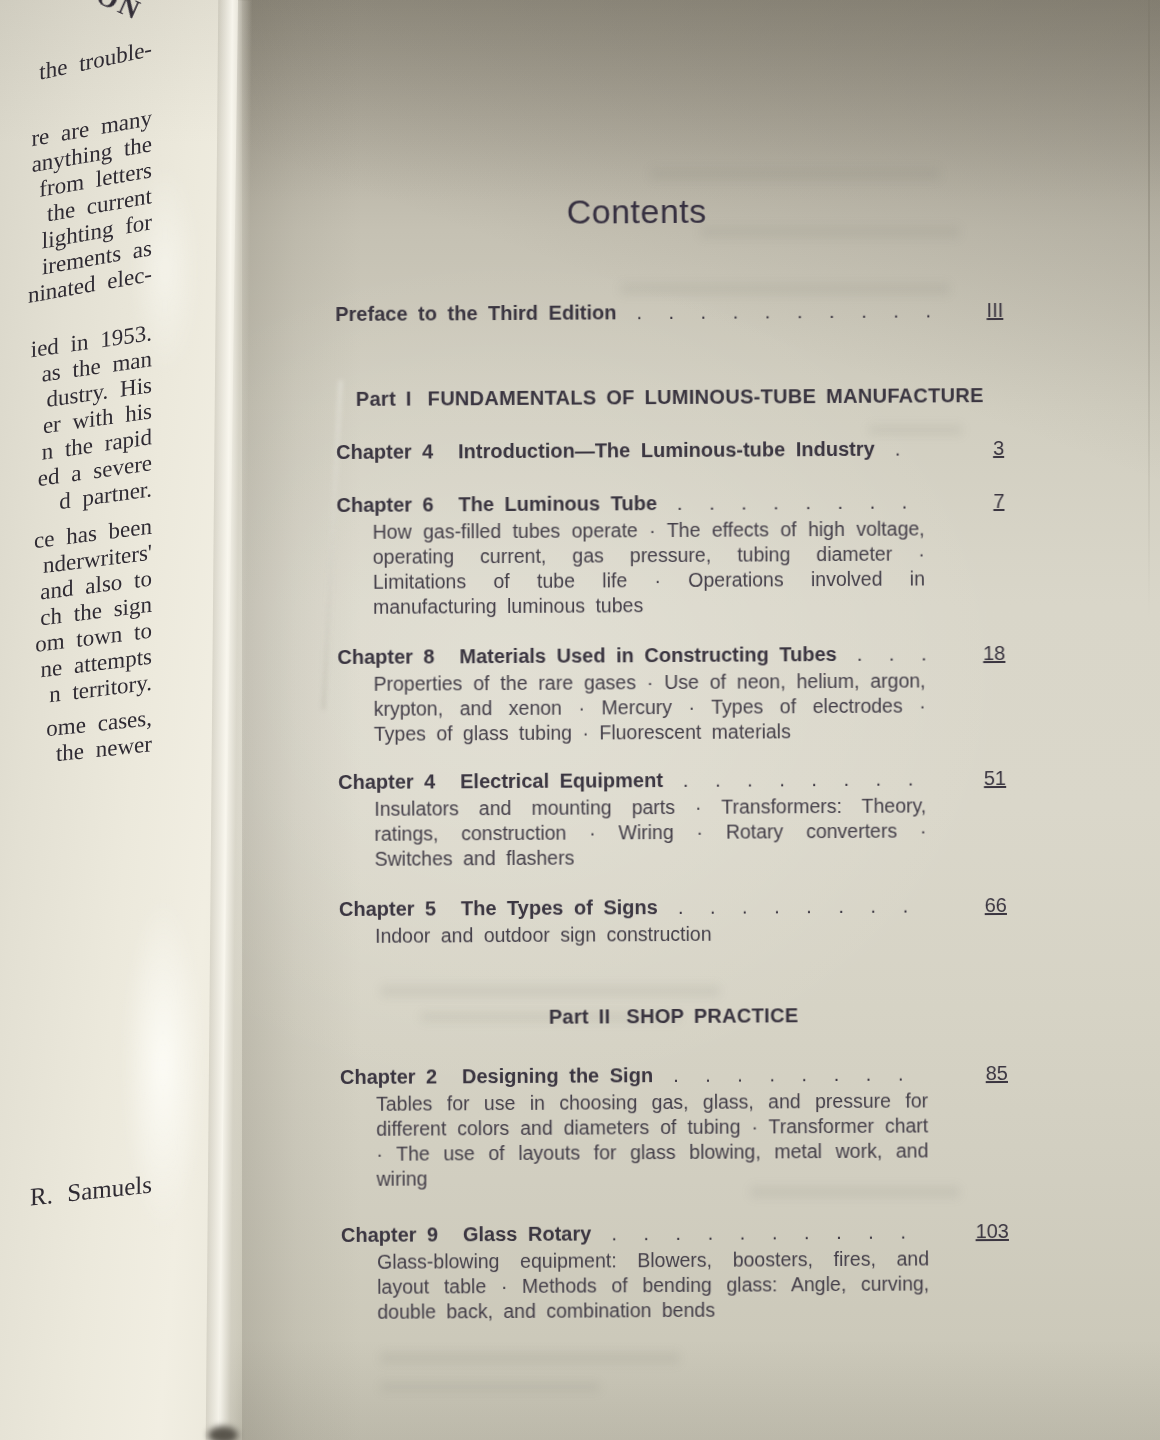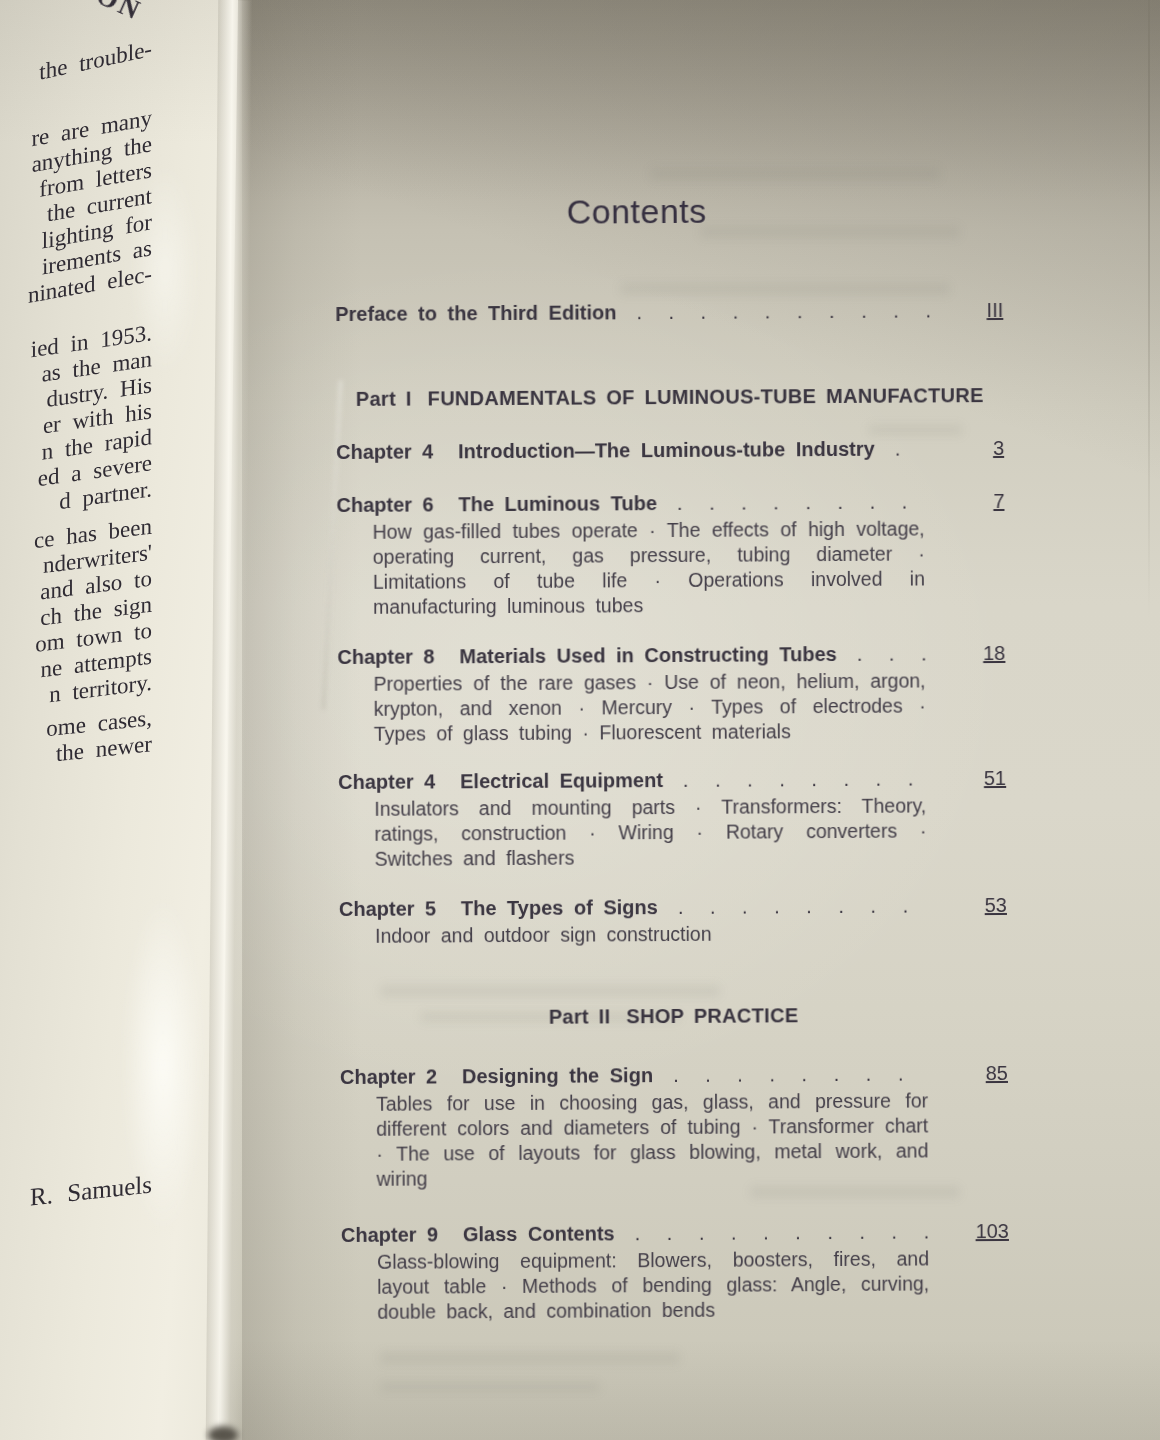--- a/index.html
+++ b/index.html
@@ -149,21 +149,21 @@
         <span class="page-num">51</span>
       </div>
       <p class="chap-desc">Insulators and mounting parts · Transformers: Theory, ratings, construction · Wiring · Rotary converters · Switches and flashers</p>
     </div>
 
     <div class="chapter c5">
       <div class="row">
         <span class="chap-num">Chapter 5</span>
         <span class="chap-title">The Types of Signs</span>
         <span class="leader">. . . . . . . .</span>
-        <span class="page-num">53</span>
+        <span class="page-num">66</span>
       </div>
       <p class="chap-desc">Indoor and outdoor sign construction</p>
     </div>
 
     <div class="part-head part2-head">
       <span>Part II</span>
       <span>SHOP PRACTICE</span>
     </div>
 
     <div class="chapter c6">
@@ -172,21 +172,21 @@
         <span class="chap-title">Designing the Sign</span>
         <span class="leader">. . . . . . . .</span>
         <span class="page-num">85</span>
       </div>
       <p class="chap-desc">Tables for use in choosing gas, glass, and pressure for different colors and diameters of tubing · Transformer chart · The use of layouts for glass blowing, metal work, and wiring</p>
     </div>
 
     <div class="chapter c7">
       <div class="row">
         <span class="chap-num">Chapter 9</span>
-        <span class="chap-title">Glass Contents</span>
+        <span class="chap-title">Glass Rotary</span>
         <span class="leader">. . . . . . . . . .</span>
         <span class="page-num">103</span>
       </div>
       <p class="chap-desc">Glass-blowing equipment: Blowers, boosters, fires, and layout table · Methods of bending glass: Angle, curving, double back, and combination bends</p>
     </div>
   </div>
 
   <div class="left-page">
     <div class="glare2"></div>
     <div class="glare"></div>

